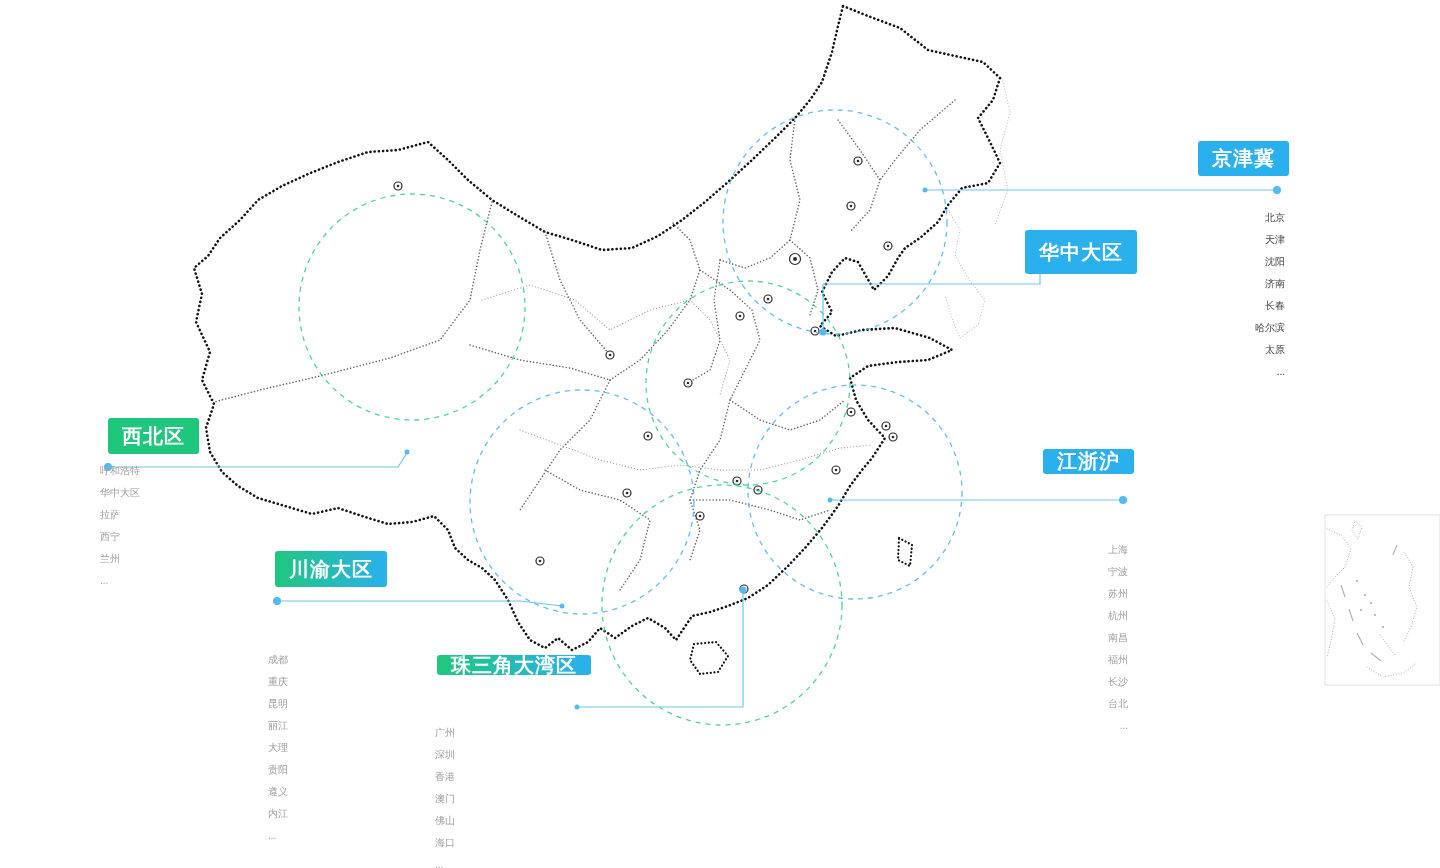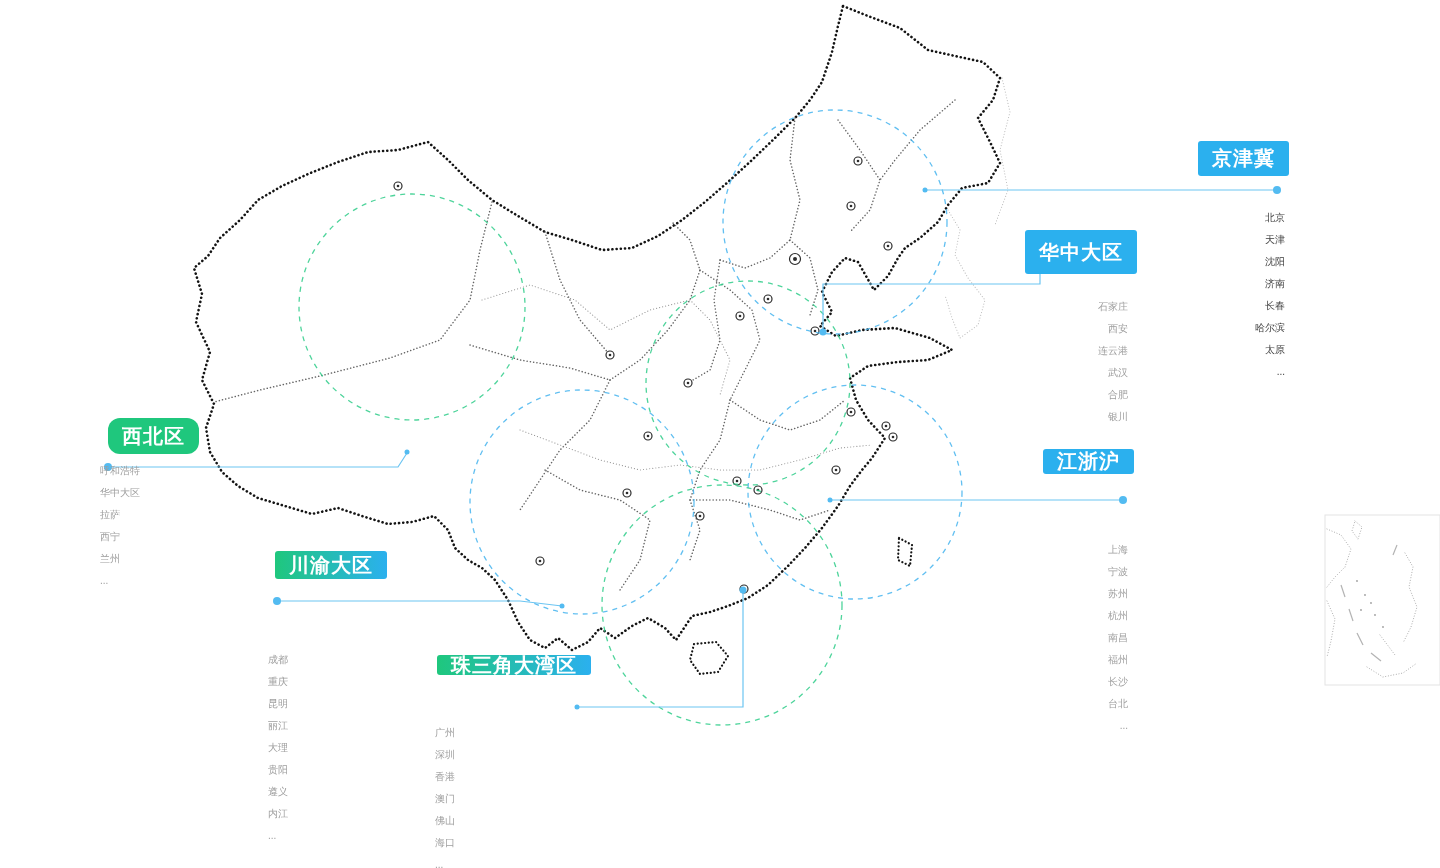--- a/index.html
+++ b/index.html
@@ -34,22 +34,22 @@
   .lbl { position:absolute; display:flex; align-items:center; justify-content:center;
          color:#fff; font-size:20px; font-weight:bold; letter-spacing:1px;
          padding:0 14px; border-radius:3px; cursor:pointer; }
   .lbl-blue  { background:var(--label-blue,#2bb0ee); }
   .lbl-green { background:var(--label-green,#1fc77d); }
   .lbl-grad  { background:linear-gradient(90deg,var(--label-green,#1fc77d),var(--label-blue,#2bb0ee)); }
 
   .pos-jingjinji  { left:1198px; top:141px; min-width:80px;  height:35px; }
   .pos-huazhong   { left:1025px; top:230px; min-width:100px; height:44px; }
   .pos-jiangzhehu { left:1043px; top:449px; min-width:82px;  height:25px; }
-  .pos-xibei      { left:108px;  top:418px; min-width:88px;  height:36px;border-radius:12px; }
-  .pos-chuanyu    { left:275px;  top:551px; min-width:100px; height:28px; }
+  .pos-xibei      { left:108px;  top:418px; min-width:88px;  height:36px; }
+  .pos-chuanyu    { left:275px;  top:551px; min-width:100px; height:36px; }
   .pos-zhusanjiao { left:437px;  top:655px; min-width:134px; height:20px; }
 
   
   .cities { position:absolute; font-size:10px; line-height:22px; color:var(--city-text,#9e9e9e); }
   .cities.dark   { color:var(--city-text-dark,#3d3d3d); }
   .cities.alignr { text-align:right; }
 
   .pos-list-jingjinji  { left:1165px; top:207px; width:120px; }
   .pos-list-huazhong   { left:1008px; top:296px; width:120px; }
   .pos-list-jiangzhehu { left:1008px; top:539px; width:120px; }
@@ -236,28 +236,20 @@
   <div class="cities dark alignr pos-list-jingjinji">
       <div class="city">北京</div>
       <div class="city">天津</div>
       <div class="city">沈阳</div>
       <div class="city">济南</div>
       <div class="city">长春</div>
       <div class="city">哈尔滨</div>
       <div class="city">太原</div>
       <div class="city">...</div>
     </div>
-  <div class="cities alignr pos-list-huazhong">
-      <div class="city">石家庄</div>
-      <div class="city">西安</div>
-      <div class="city">连云港</div>
-      <div class="city">武汉</div>
-      <div class="city">合肥</div>
-      <div class="city">银川</div>
-    </div>
   <div class="cities alignr pos-list-jiangzhehu">
       <div class="city">上海</div>
       <div class="city">宁波</div>
       <div class="city">苏州</div>
       <div class="city">杭州</div>
       <div class="city">南昌</div>
       <div class="city">福州</div>
       <div class="city">长沙</div>
       <div class="city">台北</div>
       <div class="city">...</div>

